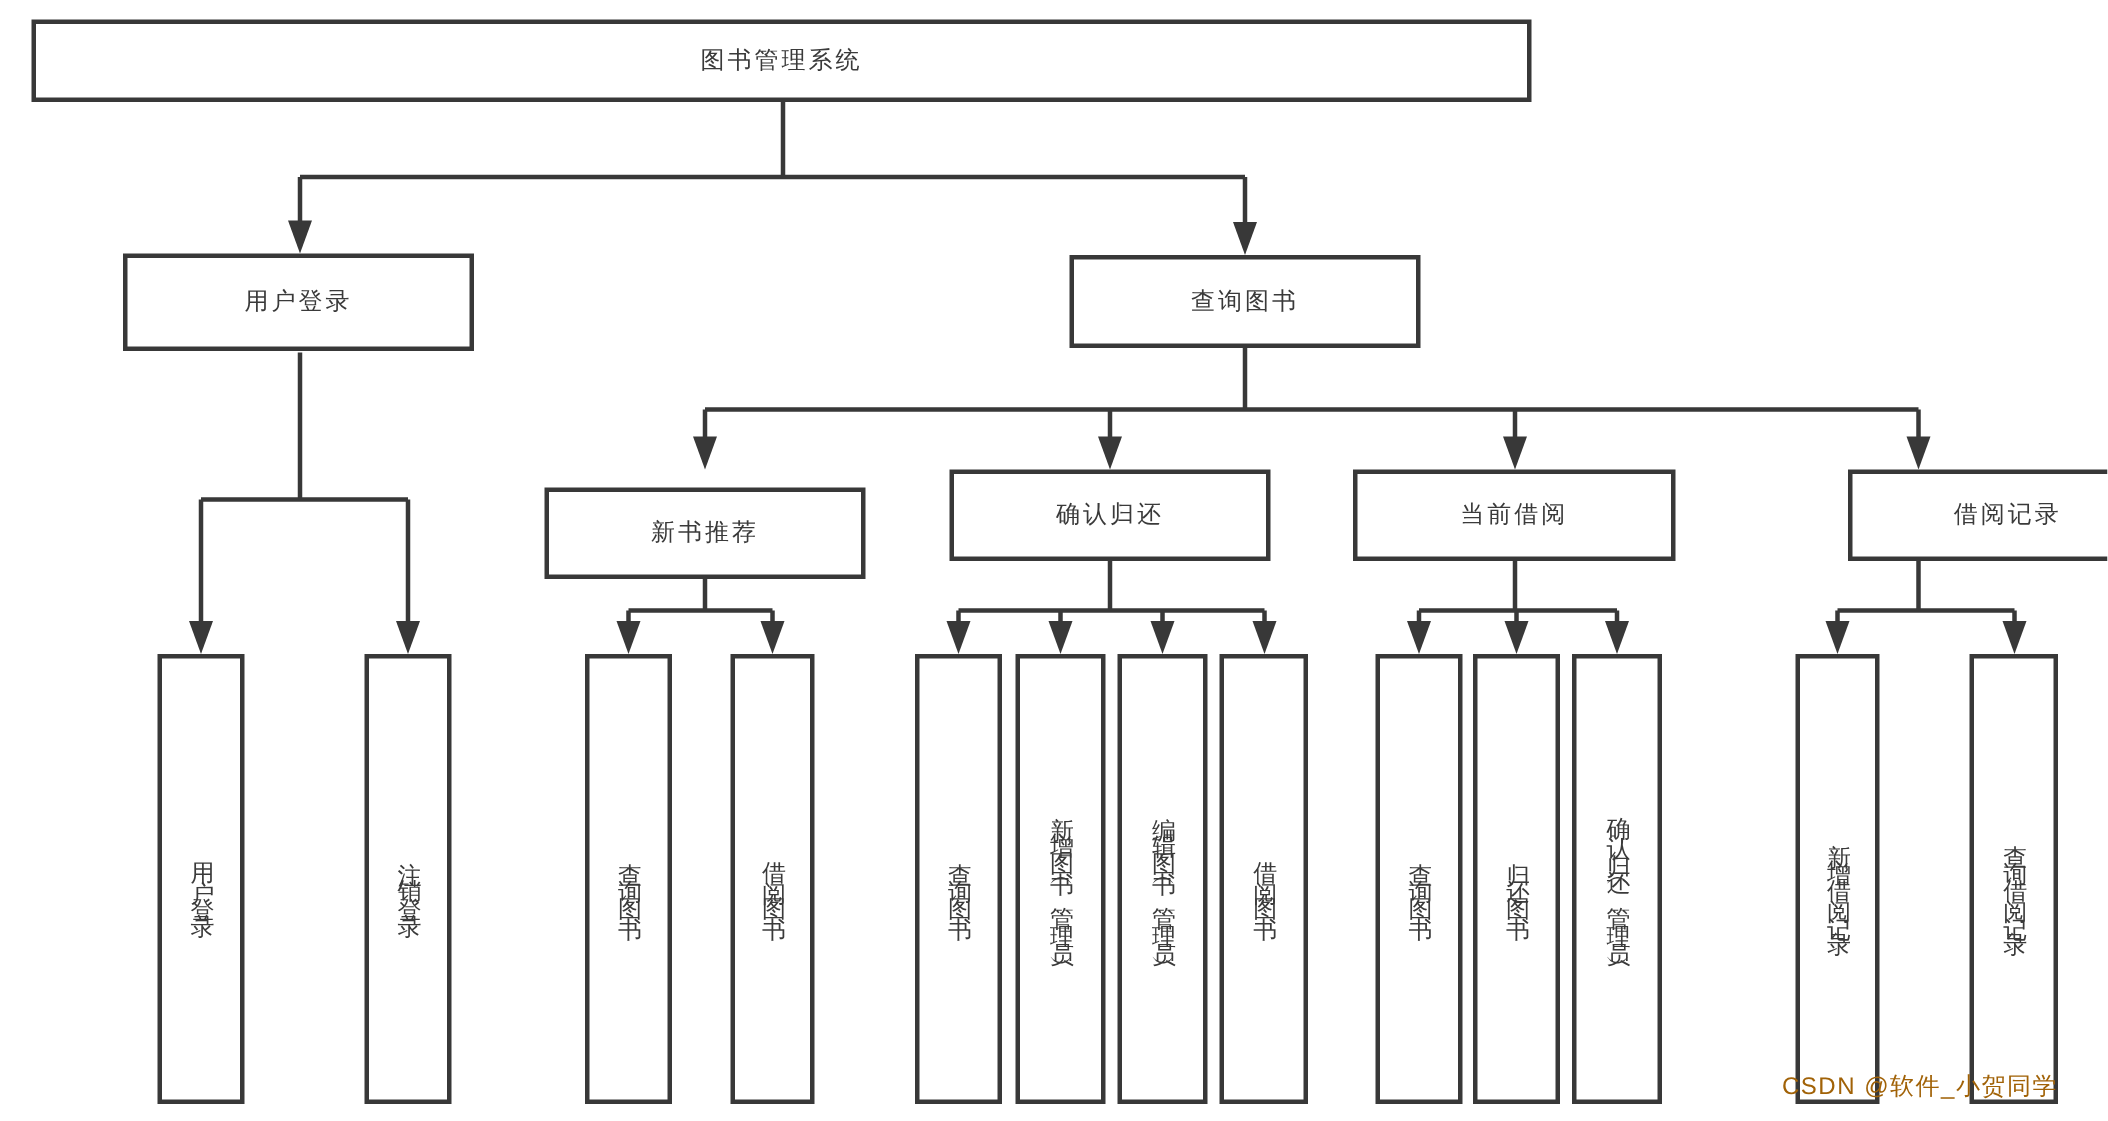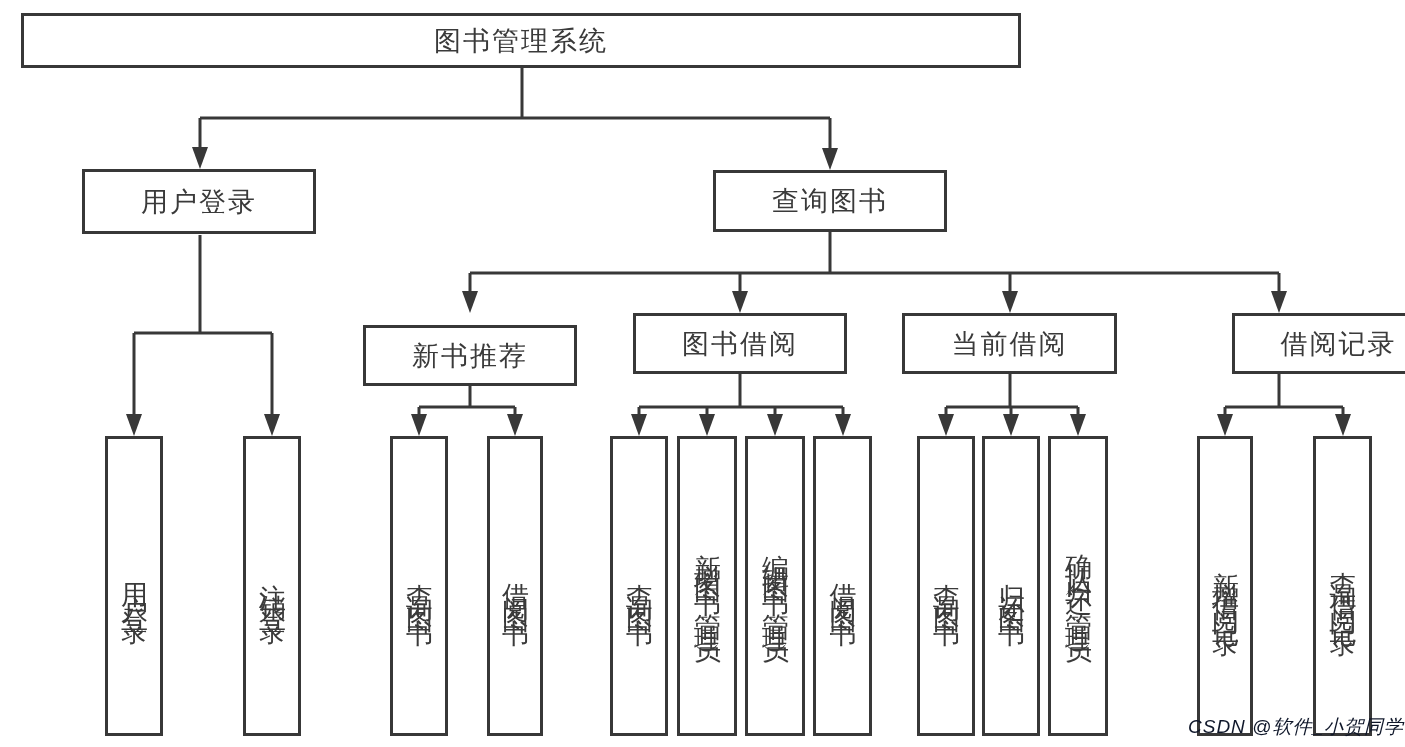--- a/index.html
+++ b/index.html
@@ -5,30 +5,30 @@
   html,body{margin:0;padding:0;background:#ffffff;}
   .canvas{
     position:relative;width:1405px;height:747px;background:#ffffff;
     font-family:"Liberation Sans","DejaVu Sans",sans-serif;overflow:hidden;
   }
   .connectors{position:absolute;left:0;top:0;width:1405px;height:747px;}
   .node{
     position:absolute;box-sizing:border-box;
     border:3px solid #383838;background:#ffffff;color:#3a3a3a;
     display:flex;align-items:center;justify-content:center;
-    font-size:27px;
+    font-size:16px;
   }
   .hnode span{white-space:nowrap;letter-spacing:2px;}
   .vnode span{
     writing-mode:vertical-rl;text-orientation:mixed;
     line-height:1;letter-spacing:12px;white-space:nowrap;
   }
   .watermark{
     position:absolute;left:1188px;top:714px;
-    color:#0f172a;font-size:19px;letter-spacing:1px;white-space:nowrap;font-style:italic;
+    color:#a16207;font-size:16px;letter-spacing:1px;white-space:nowrap;
   }
 </style>
 </head>
 <body>
 
 <div class="canvas">
 
   <svg class="connectors" viewBox="0 0 1405 747" xmlns="http://www.w3.org/2000/svg">
     <path fill="none" stroke="#383838" stroke-width="3" d="
       M522,68 L522,118 M200,118 L830,118 M200,118 L200,150 M830,118 L830,152
@@ -70,21 +70,21 @@
     <span>用户登录</span>
   </div>
   <div class="node hnode" style="left:713px;top:170px;width:234px;height:62px;">
     <span>查询图书</span>
   </div>
 
   <div class="node hnode" style="left:363px;top:313px;width:214px;height:61px;margin-top:12px;">
     <span>新书推荐</span>
   </div>
   <div class="node hnode" style="left:633px;top:313px;width:214px;height:61px;">
-    <span>图书借阅</span>
+    <span>确认归还</span>
   </div>
   <div class="node hnode" style="left:902px;top:313px;width:215px;height:61px;">
     <span>当前借阅</span>
   </div>
   <div class="node hnode" style="left:1232px;top:313px;width:213px;height:61px;">
     <span>借阅记录</span>
   </div>
 
   <div class="node vnode" style="left:105px;top:436px;width:58px;height:300px;">
     <span>用户登录</span>

